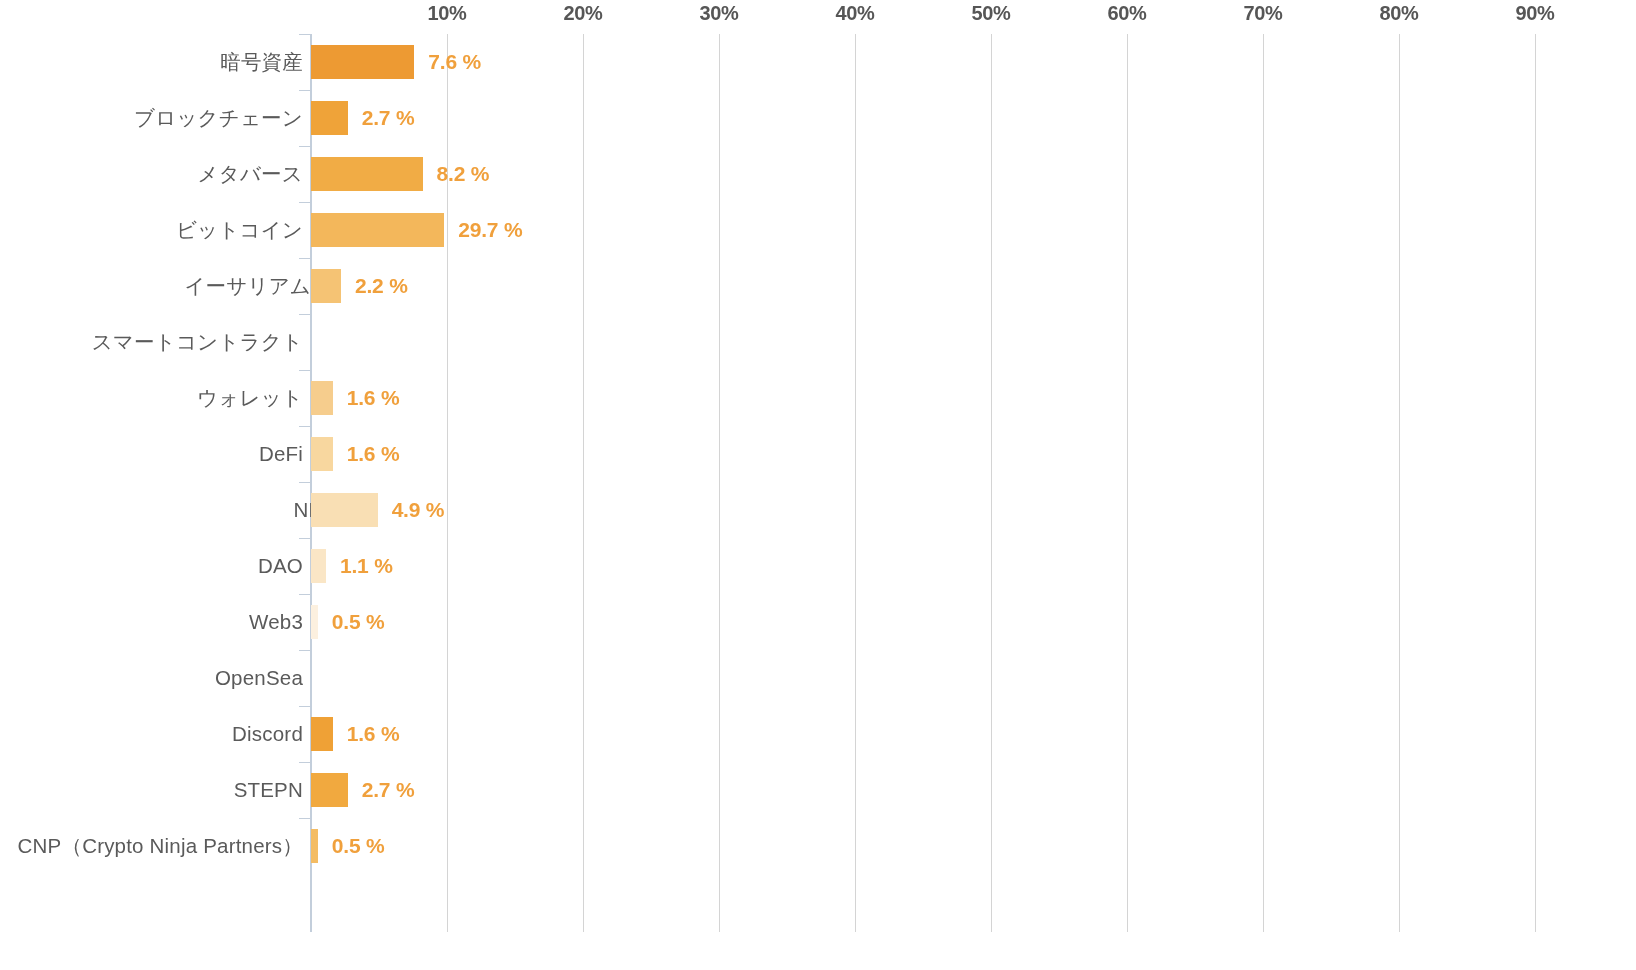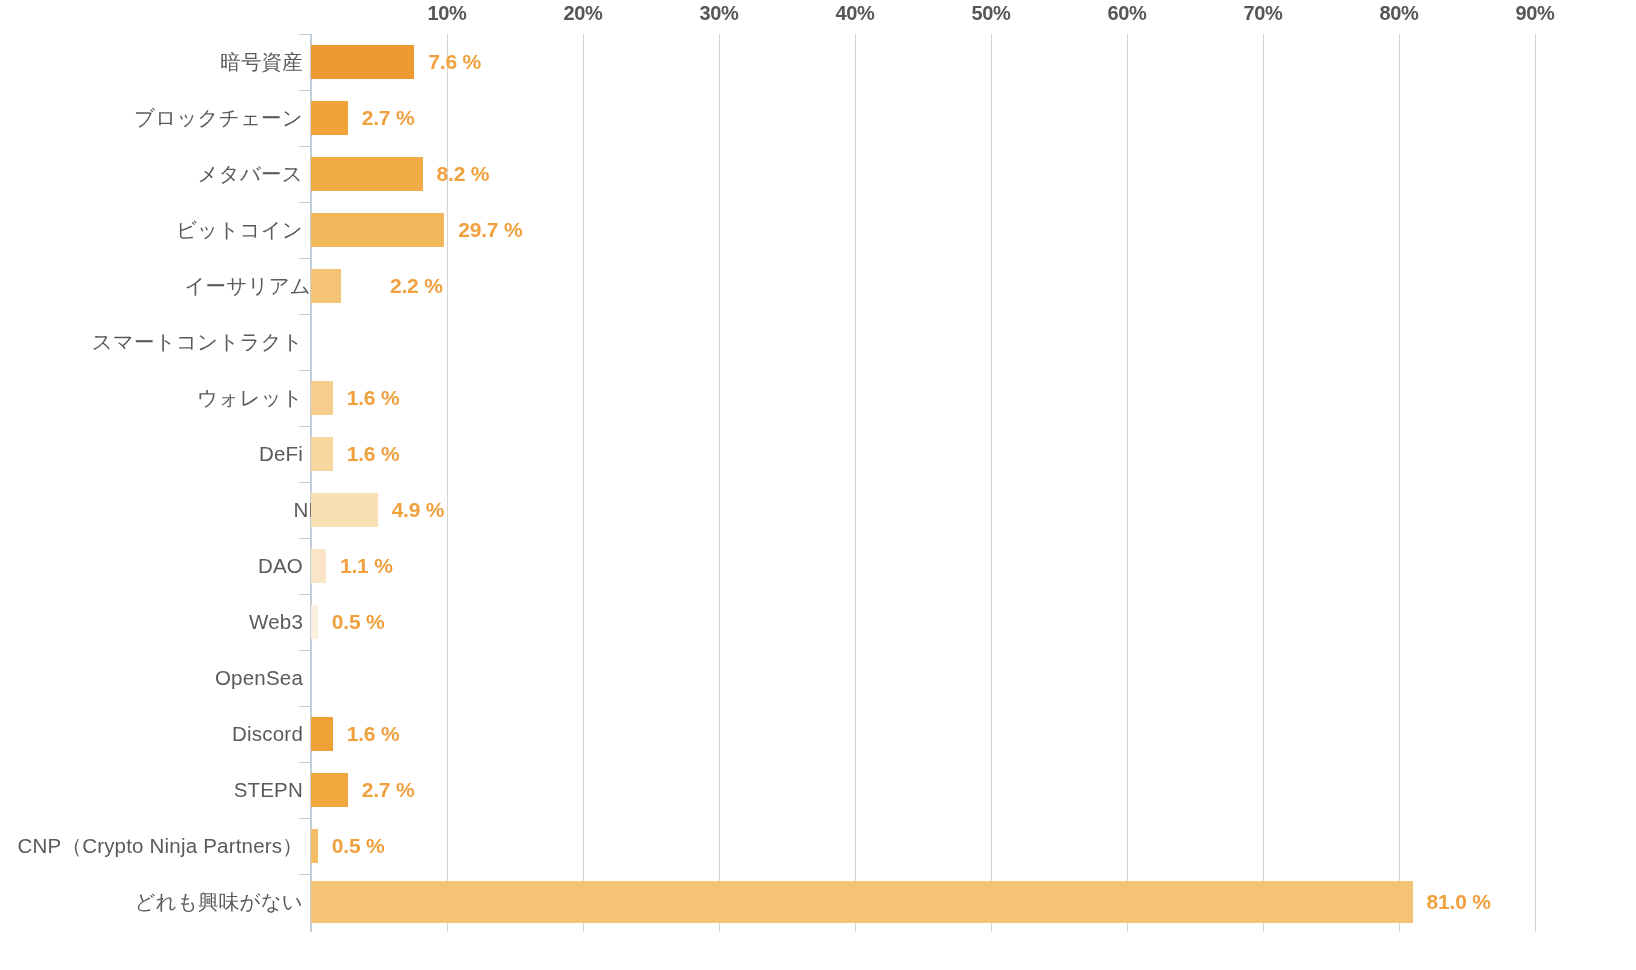--- a/index.html
+++ b/index.html
@@ -173,21 +173,21 @@
       <div class="row" style="top: 168px;">
         <div class="tick-mark" style="background: rgb(195, 206, 219);"></div>
         <div class="cat-label" style="color: rgb(90, 90, 90);">ビットコイン</div>
         <div class="bar" style="width: 133.28px; background: rgb(243, 183, 91);"></div>
         <div class="value-label" style="left: 458.28px; color: rgb(240, 160, 60);">29.7 %</div>
       </div>
       <div class="row" style="top: 224px; padding-left: 8px;">
         <div class="tick-mark" style="background: rgb(195, 206, 219);"></div>
         <div class="cat-label" style="color: rgb(90, 90, 90);">イーサリアム</div>
         <div class="bar" style="width: 29.92px; background: rgb(245, 195, 116);"></div>
-        <div class="value-label" style="left: 354.92px; color: rgb(240, 160, 60); margin-left: 35px;">2.2 %</div>
+        <div class="value-label" style="left: 354.92px; color: rgb(240, 160, 60);">2.2 %</div>
       </div>
       <div class="row" style="top: 280px;">
         <div class="tick-mark" style="background: rgb(195, 206, 219);"></div>
         <div class="cat-label" style="color: rgb(90, 90, 90);">スマートコントラクト</div>
       </div>
       <div class="row" style="top: 336px;">
         <div class="tick-mark" style="background: rgb(195, 206, 219);"></div>
         <div class="cat-label" style="color: rgb(90, 90, 90);">ウォレット</div>
         <div class="bar" style="width: 21.76px; background: rgb(246, 205, 141);"></div>
         <div class="value-label" style="left: 346.76px; color: rgb(240, 160, 60);">1.6 %</div>
@@ -231,21 +231,15 @@
         <div class="cat-label" style="color: rgb(90, 90, 90);">STEPN</div>
         <div class="bar" style="width: 36.72px; background: rgb(241, 169, 63);"></div>
         <div class="value-label" style="left: 361.72px; color: rgb(240, 160, 60);">2.7 %</div>
       </div>
       <div class="row" style="top: 784px;">
         <div class="tick-mark" style="background: rgb(195, 206, 219);"></div>
         <div class="cat-label" style="color: rgb(90, 90, 90);">CNP（Crypto Ninja Partners）</div>
         <div class="bar" style="width: 6.8px; background: rgb(244, 188, 99);"></div>
         <div class="value-label" style="left: 331.8px; color: rgb(240, 160, 60);">0.5 %</div>
       </div>
-      <div class="row last" style="top: 840px;">
-        <div class="tick-mark" style="background: rgb(195, 206, 219);"></div>
-        <div class="cat-label" style="color: rgb(90, 90, 90);">どれも興味がない</div>
-        <div class="bar" style="width: 1101.6px; background: rgb(245, 195, 117);"></div>
-        <div class="value-label" style="left: 1426.6px; color: rgb(240, 160, 60);">81.0 %</div>
-      </div>
     </div>
 
 </div>
 
 </body></html>

